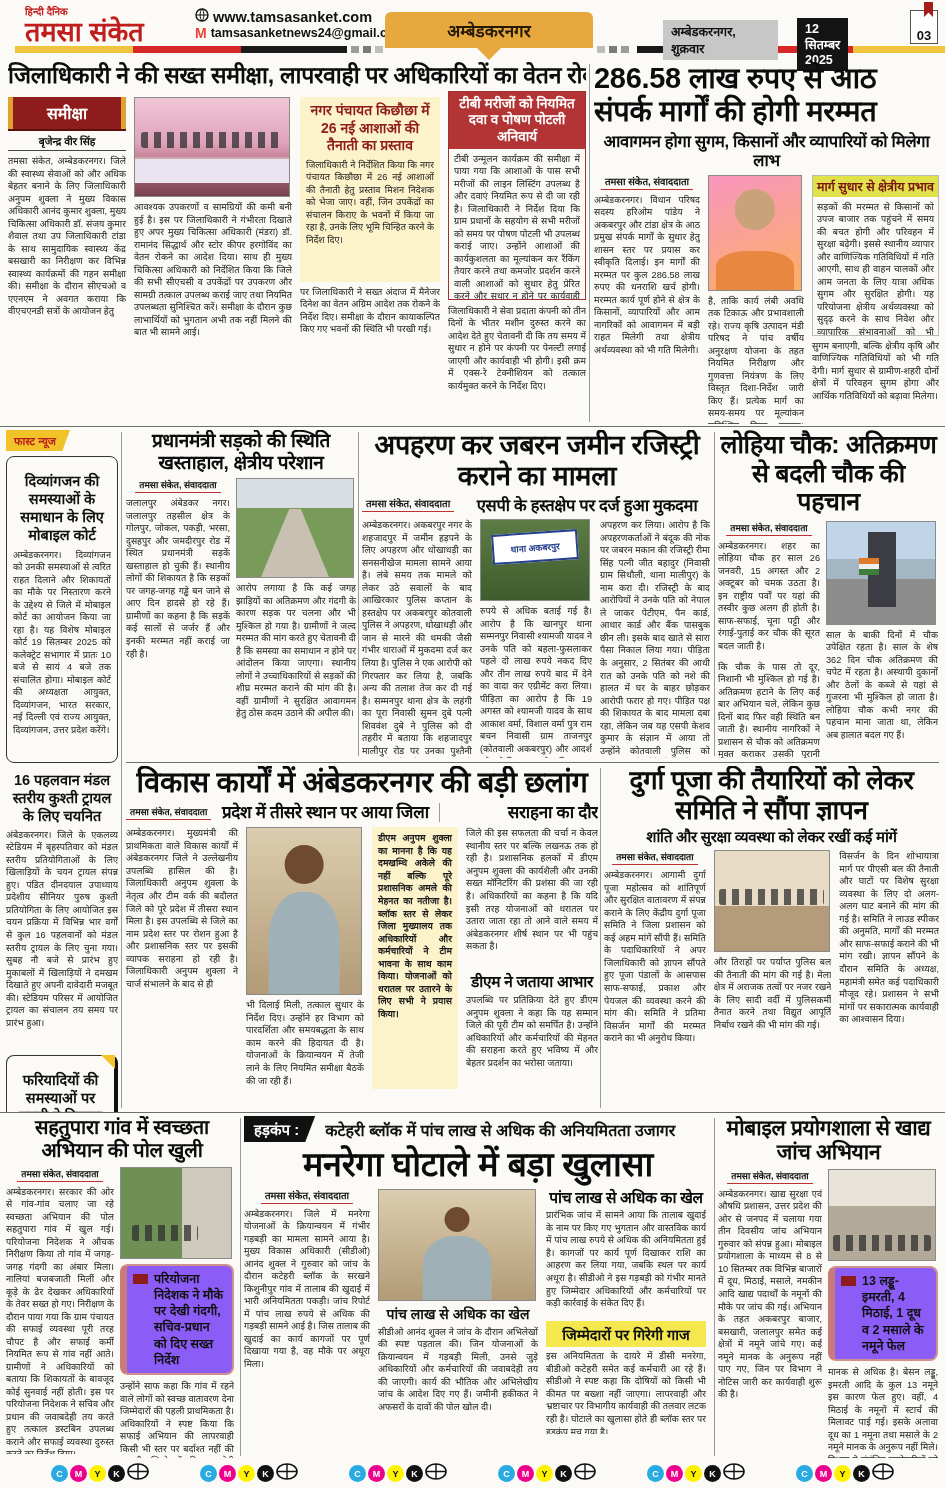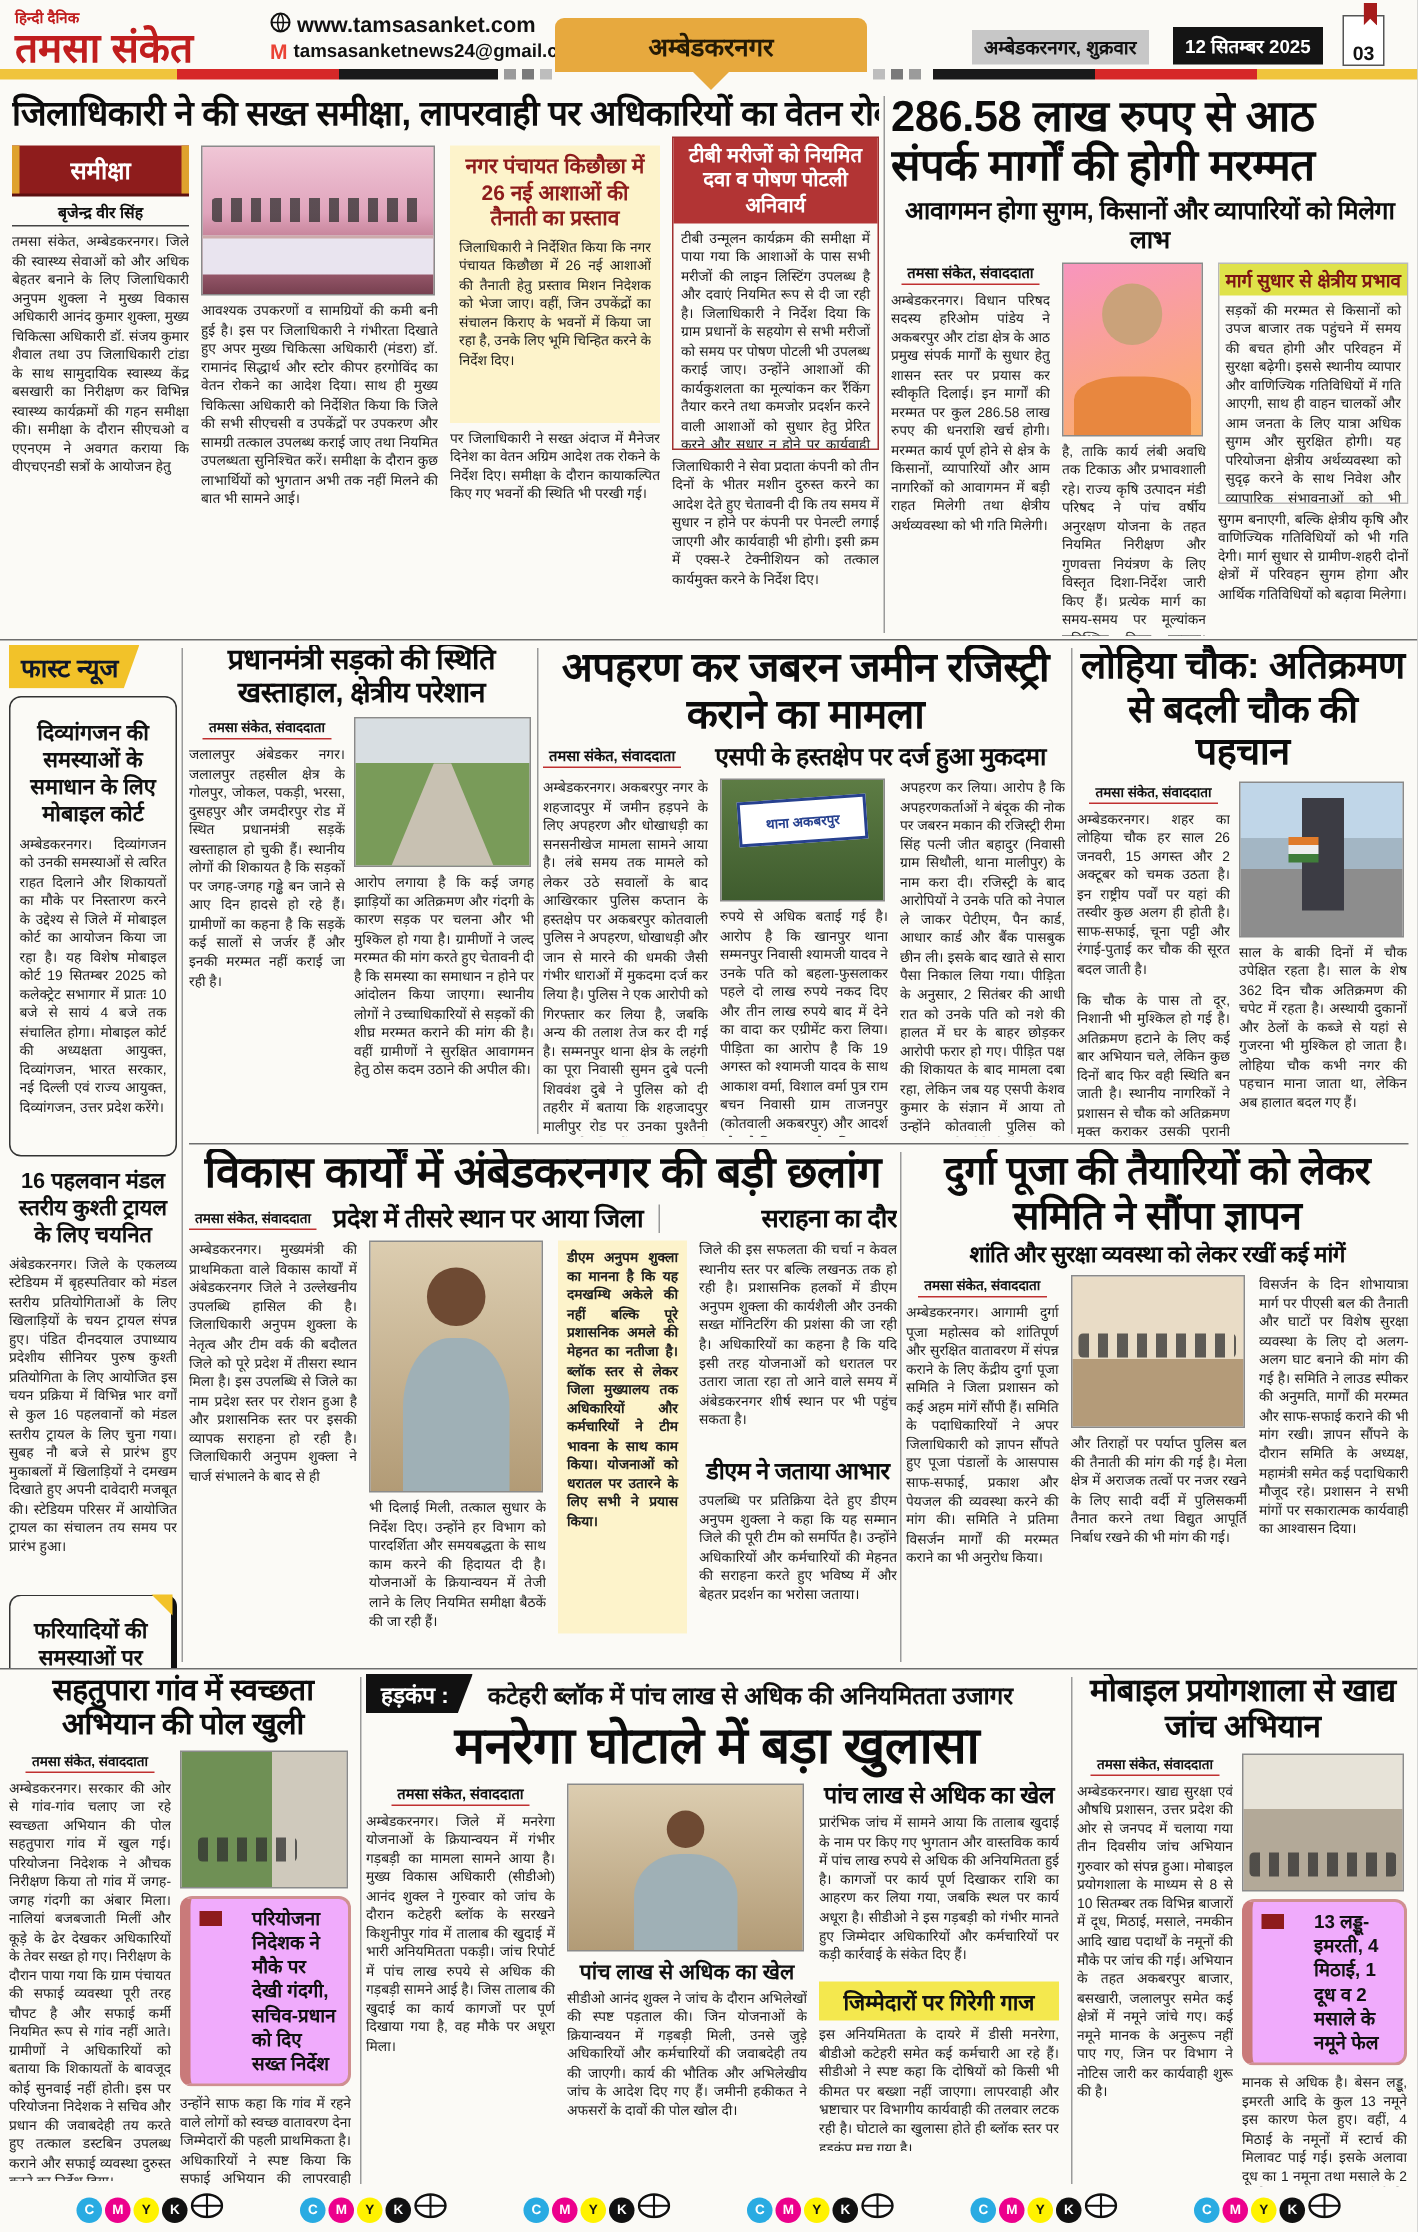--- a/index.html
+++ b/index.html
@@ -46,28 +46,28 @@
               box-shadow:0 2px 0 #5c1010; margin-bottom:5px; }
   .author { font-size:10.5px; font-weight:800; text-align:center; border-bottom:1.4px solid #444;
             padding-bottom:2px; margin-bottom:4px; }
   .tbbox { border:1.5px solid #a03030; }
   .tbbox-hd { background:#b23434; color:#fff; font-weight:800; font-size:13.5px; text-align:center;
               padding:4px 3px; line-height:1.2; }
   .tbbox-bd { padding:4px 5px; }
   .ybox { background:#fdf3cb; padding:5px 6px; }
   .ybox-hd { color:#8e1c1c; font-weight:800; font-size:14px; text-align:center; line-height:1.25; margin-bottom:4px; }
   .impact-hd { background:#dfe24a; color:#7d1414; font-weight:800; font-size:12.5px; text-align:center; padding:2px; }
-  .fastnews { background:#f2c229; color:#0f172a; font-weight:800; font-size:17px; padding:3px 14px 3px 8px;
+  .fastnews { background:#f2c229; color:#b91c1c; font-weight:800; font-size:11px; padding:3px 14px 3px 8px;
               display:inline-block; clip-path:polygon(0 0,100% 0,88% 100%,0 100%); margin-bottom:5px; }
   .sb-box { border:1.5px solid #333; border-radius:8px; padding:15px 6px; position:relative; }
   .sb-title { font-weight:800; font-size:14.5px; text-align:center; line-height:1.25; margin-bottom:4px; }
   .corner { position:absolute; right:-1px; top:-1px; width:0; height:0;
             border-top:14px solid #f2c229; border-left:14px solid transparent; }
   .pullquote { border:2px solid #cf9090; border-left:7px solid #c97a7a; border-radius:8px;
-               padding:5px 6px; display:flex; gap:20px; align-items:flex-start; background:#f0abfc; }
+               padding:5px 6px; display:flex; gap:6px; align-items:flex-start; background:#8b5cf6; }
   .pq-bullet { width:15px; height:10px; background:#8e1c1c; flex:none; margin-top:3px; }
   .pq-text { font-weight:800; font-size:12.5px; line-height:1.3; }
   .hadkamp { background:#111; color:#fff; font-weight:800; font-size:15px; padding:3px 16px 3px 10px;
              clip-path:polygon(0 0,100% 0,86% 100%,0 100%); flex:none; }
   .hadkamp-txt { font-weight:800; font-size:16px; padding-top:2px; }
   .capt { font-weight:800; font-size:14px; text-align:center; margin:3px 0; }
   .gaaj { background:#f4e84e; font-weight:800; font-size:14.5px; text-align:center; padding:3px 2px; margin:4px 0 3px; }
   
   .ph-meeting { background:linear-gradient(180deg,#f0c6d6 0%,#e0a4bc 45%,#b46e83 72%,#774050 100%); }
   .ph-table { position:absolute; bottom:14%; left:0; right:0; height:26%; background:#e9e4ef;
@@ -100,21 +100,21 @@
   .cmyk { display:flex; gap:2px; align-items:center; }
   .dot { width:17px; height:17px; border-radius:50%; display:flex; align-items:center; justify-content:center;
          font-size:9px; font-weight:800; color:#fff; }
   .dc { background:#29abe2; } .dm { background:#ec008c; } .dy { background:#fff200; color:#111; } .dk { background:#111; }
 </style>
 </head>
 <body>
 
 <div class="page">
 
-  <header class="abs" style="left:0;top:0;width:945px;height:60px">
+  <header class="abs" style="left:15px;top:0;width:763px;height:60px">
     <div class="abs" style="left:10px;top:4px">
       <div class="mh-tagline">हिन्दी दैनिक</div>
       <div class="mh-logo">तमसा संकेत</div>
     </div>
     <div class="abs" style="left:180px;top:8px">
       <div class="mh-row mh-web">
         <span><svg width="14" height="14" viewBox="0 0 14 14">
               <circle cx="7" cy="7" r="6" fill="none" stroke="#111" stroke-width="1.4"></circle>
               <path d="M1 7h12M7 1c2.5 2.5 2.5 9.5 0 12M7 1c-2.5 2.5-2.5 9.5 0 12" fill="none" stroke="#111" stroke-width="1"></path>
             </svg></span>

